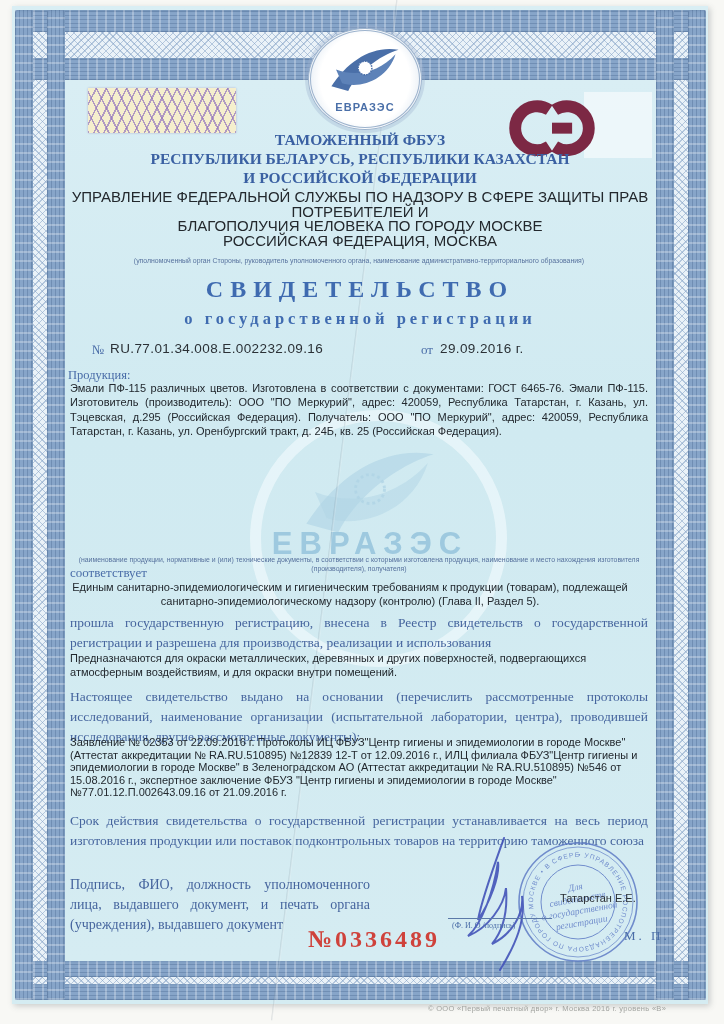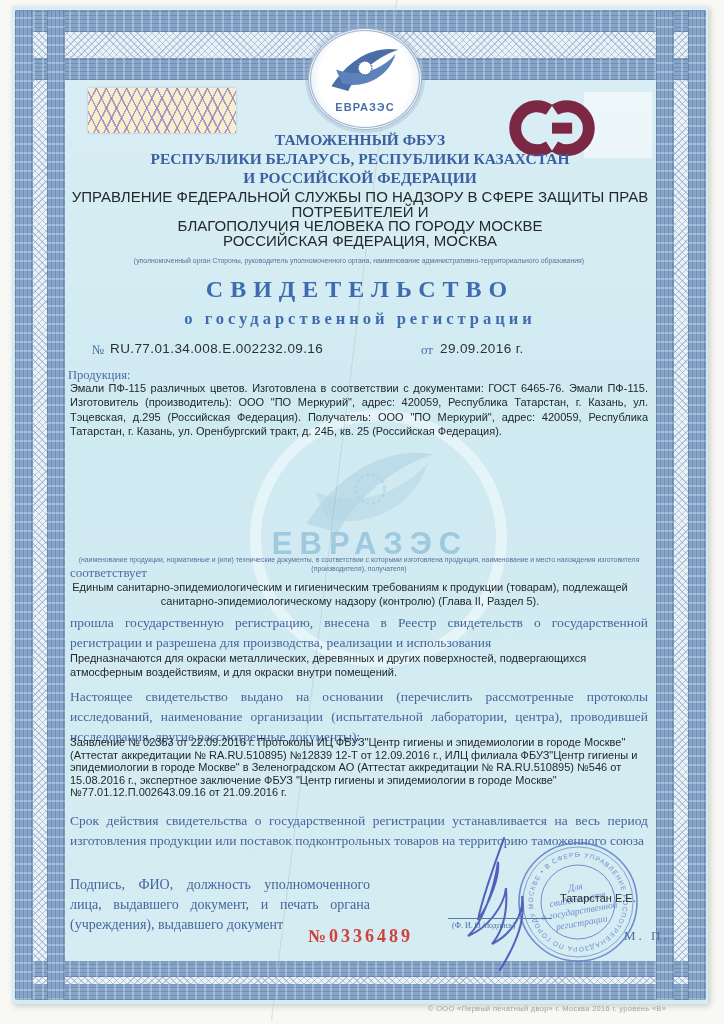--- a/index.html
+++ b/index.html
@@ -57,21 +57,21 @@
   .note{left:58px;width:578px;text-align:center;font-size:6.9px;color:#56719d;line-height:8.5px;}
   .doc-title{left:0;width:696px;top:270px;text-align:center;font-family:"Liberation Serif",serif;
         font-weight:bold;font-size:24px;letter-spacing:7px;color:#3f6bb0;}
   .doc-sub{left:0;width:696px;top:303px;text-align:center;font-family:"Liberation Serif",serif;
         font-weight:bold;font-size:16.5px;letter-spacing:4px;color:#3f6bb0;}
   .lbl-serif{font-family:"Liberation Serif",serif;color:#4a6da8;}
   .num-dark{color:#2b3136;font-weight:normal;font-size:13.5px;letter-spacing:.4px;}
   .blue-par{font-family:"Liberation Serif",serif;color:#46659e;font-size:13.5px;line-height:20px;
         text-align:justify;}
   .sans-par{color:#22282e;font-size:11px;line-height:14.4px;text-align:justify;}
-  .serial{font-family:"Liberation Serif",serif;font-weight:bold;font-size:18px;letter-spacing:3px;
+  .serial{font-family:"Liberation Serif",serif;font-weight:bold;font-size:24px;letter-spacing:3px;
         color:#cf423b;}
   .signer{font-size:11px;color:#2a2e33;}
   .sigline{border-top:1px solid #5b79a8;}
   .mp{font-family:"Liberation Serif",serif;font-size:13px;letter-spacing:3px;color:#4a6da8;}
   .footer{position:absolute;left:428px;top:1004px;font-size:7.5px;color:#a2a4a0;letter-spacing:.3px;}
 </style>
 </head>
 <body>
 
 <div class="scan">

